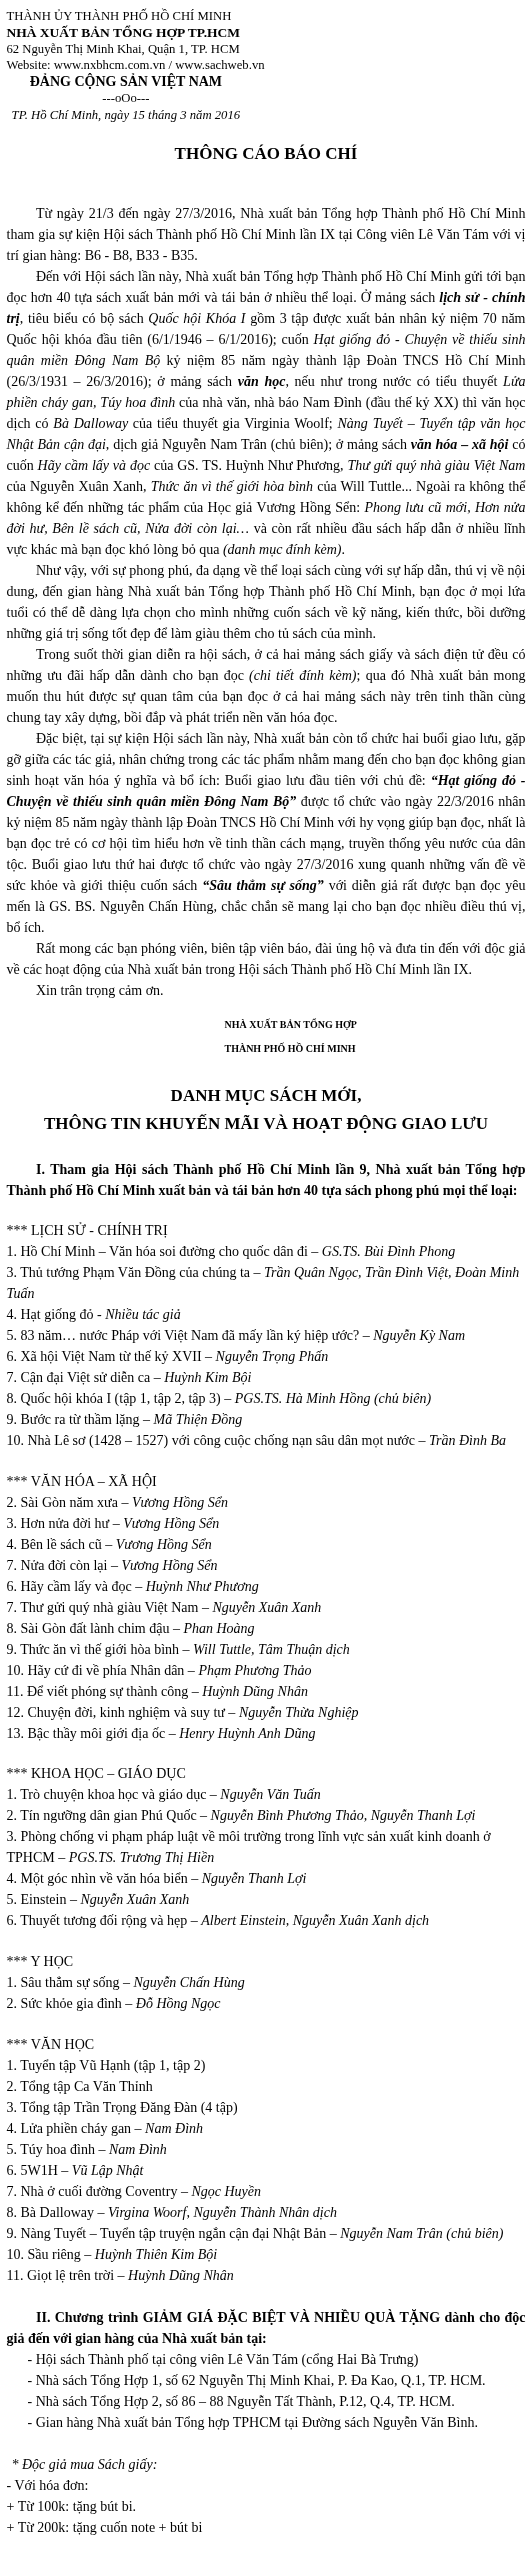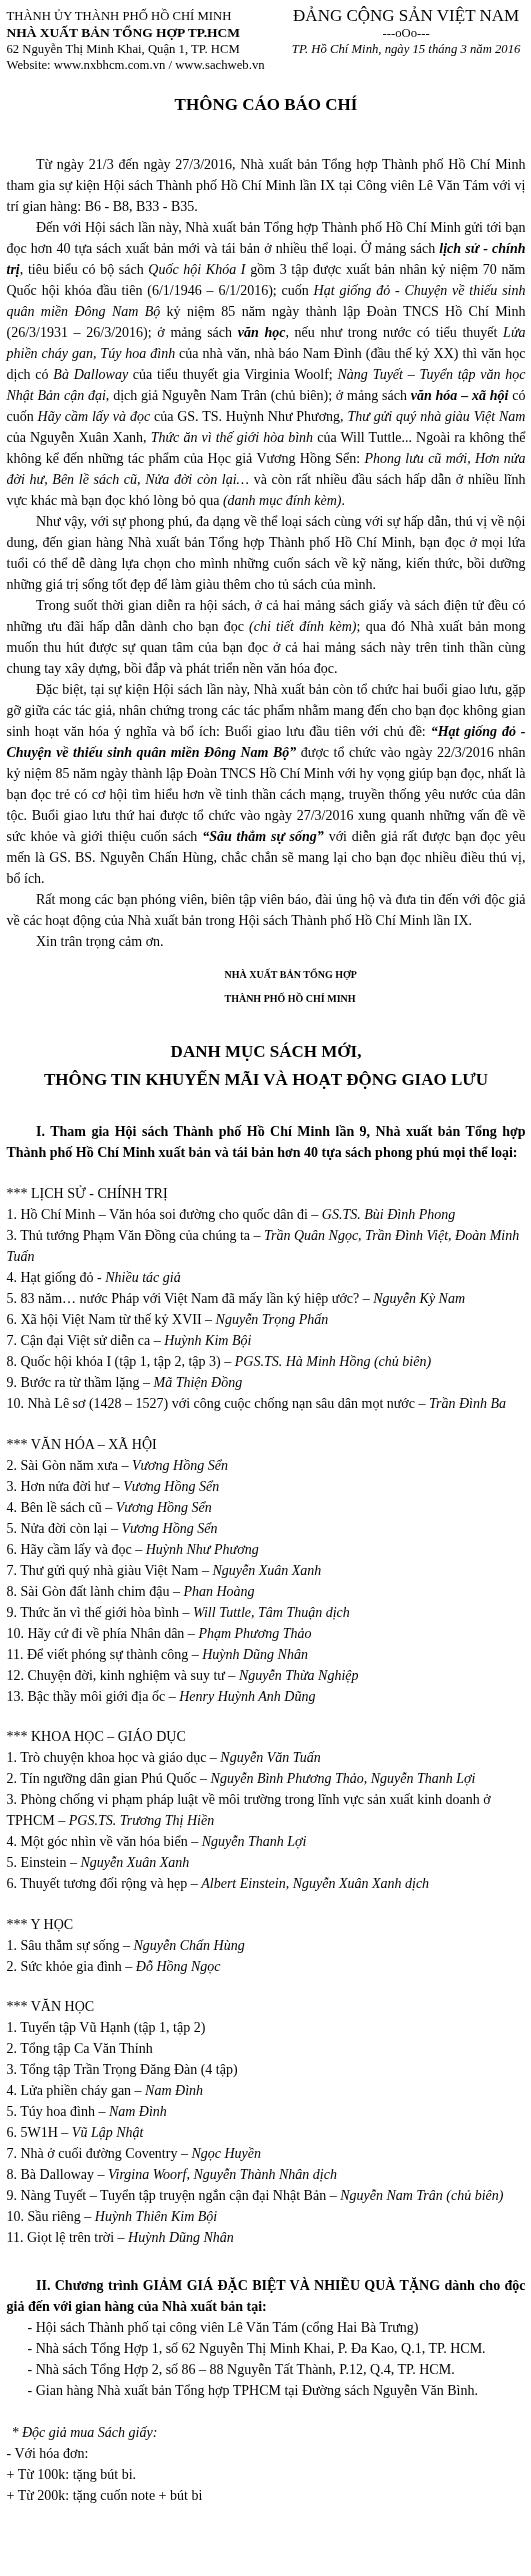--- a/index.html
+++ b/index.html
@@ -1,36 +1,36 @@
 <!DOCTYPE html>
 <html style="font-size:13px"><head>
 <meta charset="utf-8">
 <style>
   html,body{margin:0;padding:0;background:#ffffff;}
   .page{width:532px;min-height:2576px;box-sizing:border-box;padding:8.2px 6.5px 33px 6.5px;
         font-family:"Liberation Serif","DejaVu Serif",serif;color:#000;background:#fff;}
-  .header{display:flex;margin-bottom:19.6px;}
+  .header{display:flex;margin-bottom:19.6px;flex-direction:column;}
   .h-left{width:54%;font-size:12.7px;line-height:16.4px;}
   .h-left .org{font-weight:bold;font-size:13.5px;}
   .h-right{width:46%;text-align:center;font-size:12.7px;line-height:16.4px;}
-  .h-right .motto{font-weight:normal;font-size:17px;}
+  .h-right .motto{font-weight:bold;font-size:14px;}
   .h-right .date{font-style:italic;}
   h1.title{text-align:center;font-size:17px;font-weight:bold;margin:21px 0 39px 0;}
   .blk{font-size:14px;line-height:21px;}
   .just{text-align:justify;}
   .ind{text-indent:29.5px;}
   .b{font-weight:bold;}
   .i{font-style:italic;}
   .bi{font-weight:bold;font-style:italic;}
   .sig{width:46%;margin-left:42%;text-align:left;font-weight:bold;font-size:10px;line-height:24px;}
   .hc{text-align:center;font-weight:bold;font-size:17px;line-height:28px;}
   .loc{margin-left:21px;}
   .sub{margin-left:5px;}
   .mt14{margin-top:11.5px;}.mt24{margin-top:19.6px;}.mt26{margin-top:21px;}
-  .mt30{margin-top:27px;}
+  .mt30{margin-top:21px;}
 </style>
 </head>
 <body>
 
 <div class="page">
 
   <div class="header">
     <div class="h-left">
       <div>THÀNH ỦY THÀNH PHỐ HỒ CHÍ MINH</div>
       <div class="org">NHÀ XUẤT BẢN TỔNG HỢP TP.HCM</div>
@@ -66,21 +66,21 @@
       <div class="blk item"><span class="">5. 83 năm… nước Pháp với Việt Nam đã mấy lần ký hiệp ước? – </span><span class="i">Nguyễn Kỳ Nam</span></div>
       <div class="blk item"><span class="">6. Xã hội Việt Nam từ thế kỷ XVII – </span><span class="i">Nguyễn Trọng Phấn</span></div>
       <div class="blk item"><span class="">7. Cận đại Việt sử diễn ca – </span><span class="i">Huỳnh Kim Bội</span></div>
       <div class="blk item"><span class="">8. Quốc hội khóa I (tập 1, tập 2, tập 3) – </span><span class="i">PGS.TS. Hà Minh Hồng (chủ biên)</span></div>
       <div class="blk item"><span class="">9. Bước ra từ thầm lặng – </span><span class="i">Mã Thiện Đồng</span></div>
       <div class="blk item"><span class="">10. Nhà Lê sơ (1428 – 1527) với công cuộc chống nạn sâu dân mọt nước – </span><span class="i">Trần Đình Ba</span></div>
       <div class="blk cat mt24"><span class="">*** VĂN HÓA – XÃ HỘI</span></div>
       <div class="blk item"><span class="">2. Sài Gòn năm xưa – </span><span class="i">Vương Hồng Sển</span></div>
       <div class="blk item"><span class="">3. Hơn nửa đời hư – </span><span class="i">Vương Hồng Sển</span></div>
       <div class="blk item"><span class="">4. Bên lề sách cũ – </span><span class="i">Vương Hồng Sển</span></div>
-      <div class="blk item"><span class="">5. Nửa đời còn lại – </span><span class="i">Vương Hồng Sển</span></div>
+      <div class="blk item"><span class="">7. Nửa đời còn lại – </span><span class="i">Vương Hồng Sển</span></div>
       <div class="blk item"><span class="">6. Hãy cầm lấy và đọc – </span><span class="i">Huỳnh Như Phương</span></div>
       <div class="blk item"><span class="">7. Thư gửi quý nhà giàu Việt Nam – </span><span class="i">Nguyễn Xuân Xanh</span></div>
       <div class="blk item"><span class="">8.  Sài Gòn đất lành chim đậu – </span><span class="i">Phan Hoàng</span></div>
       <div class="blk item"><span class="">9.  Thức ăn vì thế giới hòa bình – </span><span class="i">Will Tuttle, Tâm Thuận dịch</span></div>
       <div class="blk item"><span class="">10. Hãy cứ đi về phía Nhân dân – </span><span class="i">Phạm Phương Thảo</span></div>
       <div class="blk item"><span class="">11.  Để viết phóng sự thành công – </span><span class="i">Huỳnh Dũng Nhân</span></div>
       <div class="blk item"><span class="">12.  Chuyện đời, kinh nghiệm và suy tư – </span><span class="i">Nguyễn Thừa Nghiệp</span></div>
       <div class="blk item"><span class="">13.  Bậc thầy môi giới địa ốc – </span><span class="i">Henry Huỳnh Anh Dũng</span></div>
       <div class="blk cat mt24"><span class="">*** KHOA HỌC – GIÁO DỤC</span></div>
       <div class="blk item"><span class="">1.  Trò chuyện khoa học và giáo dục – </span><span class="i">Nguyễn Văn Tuấn</span></div>

